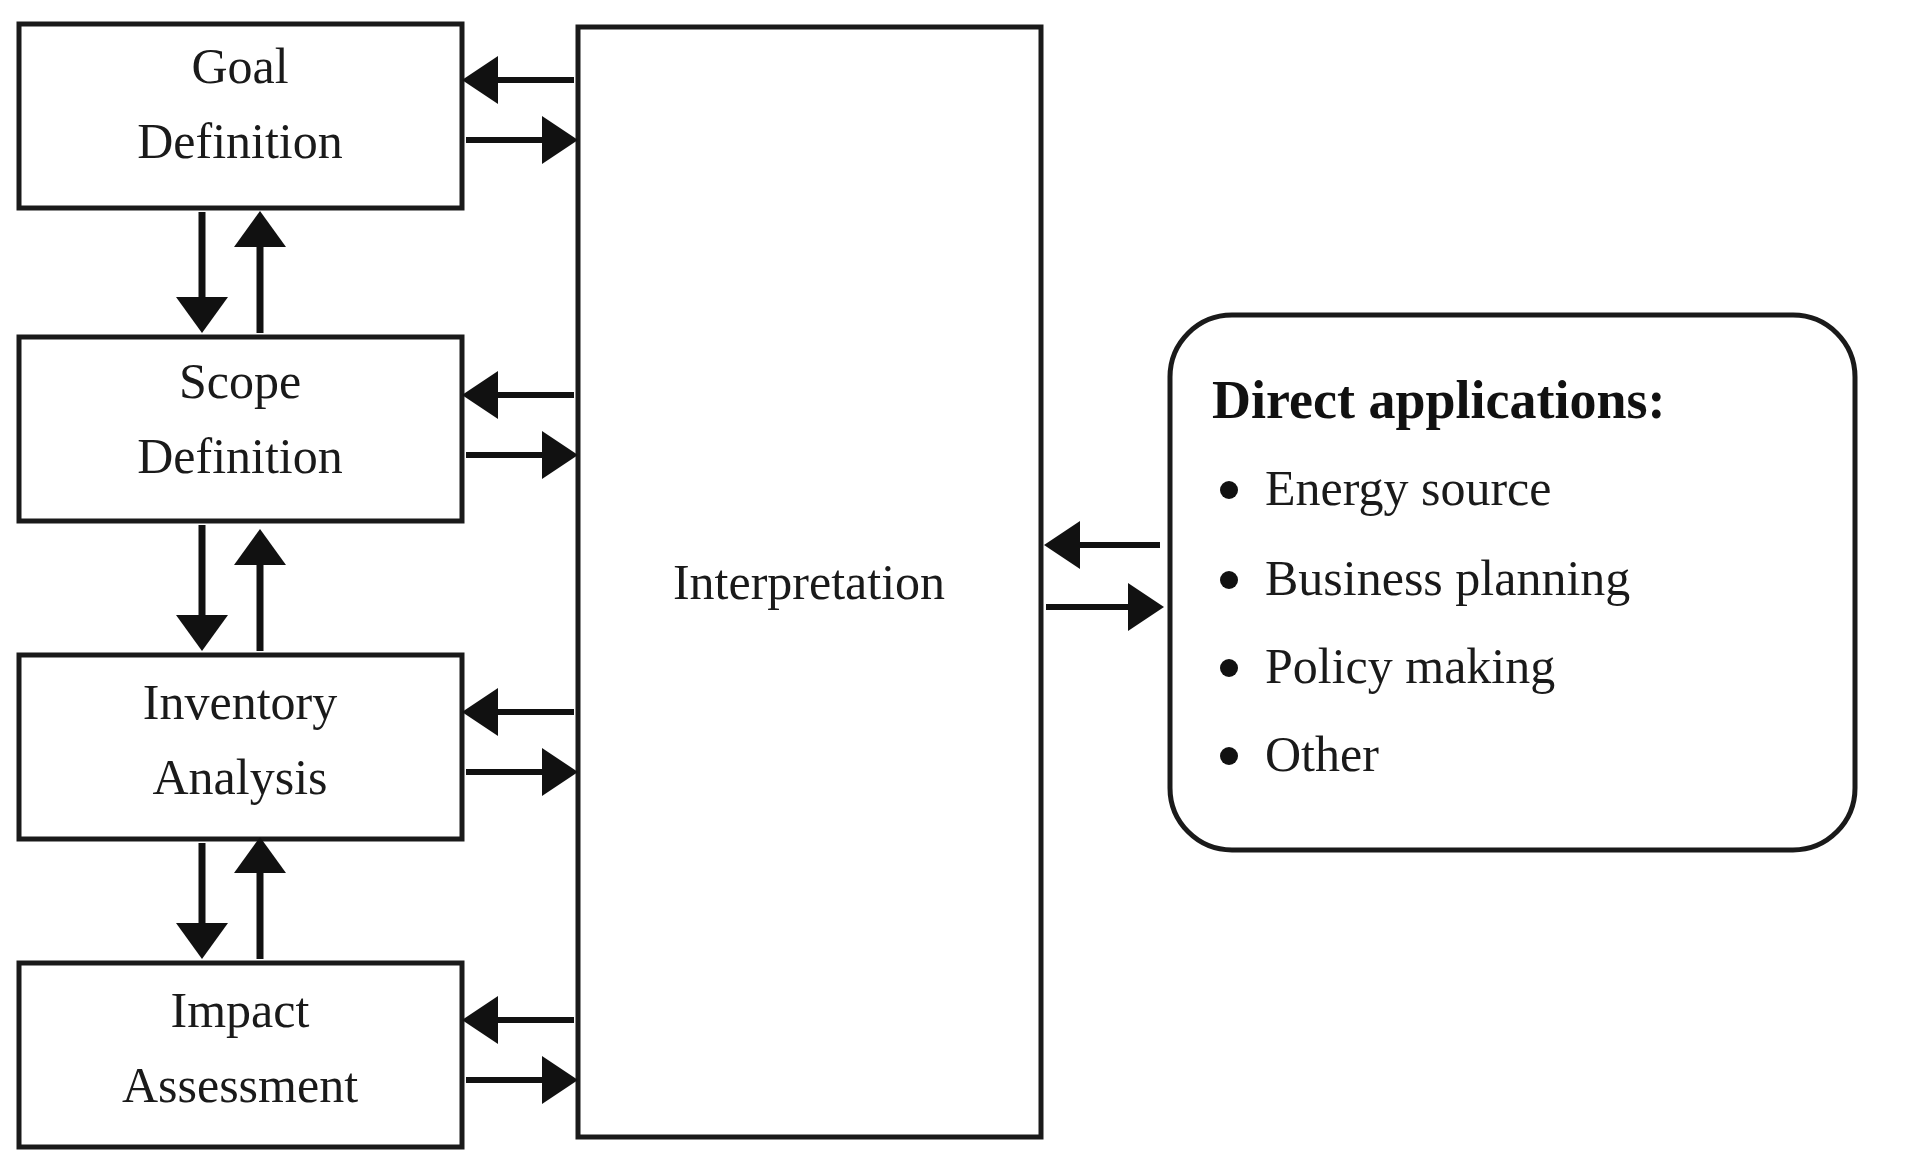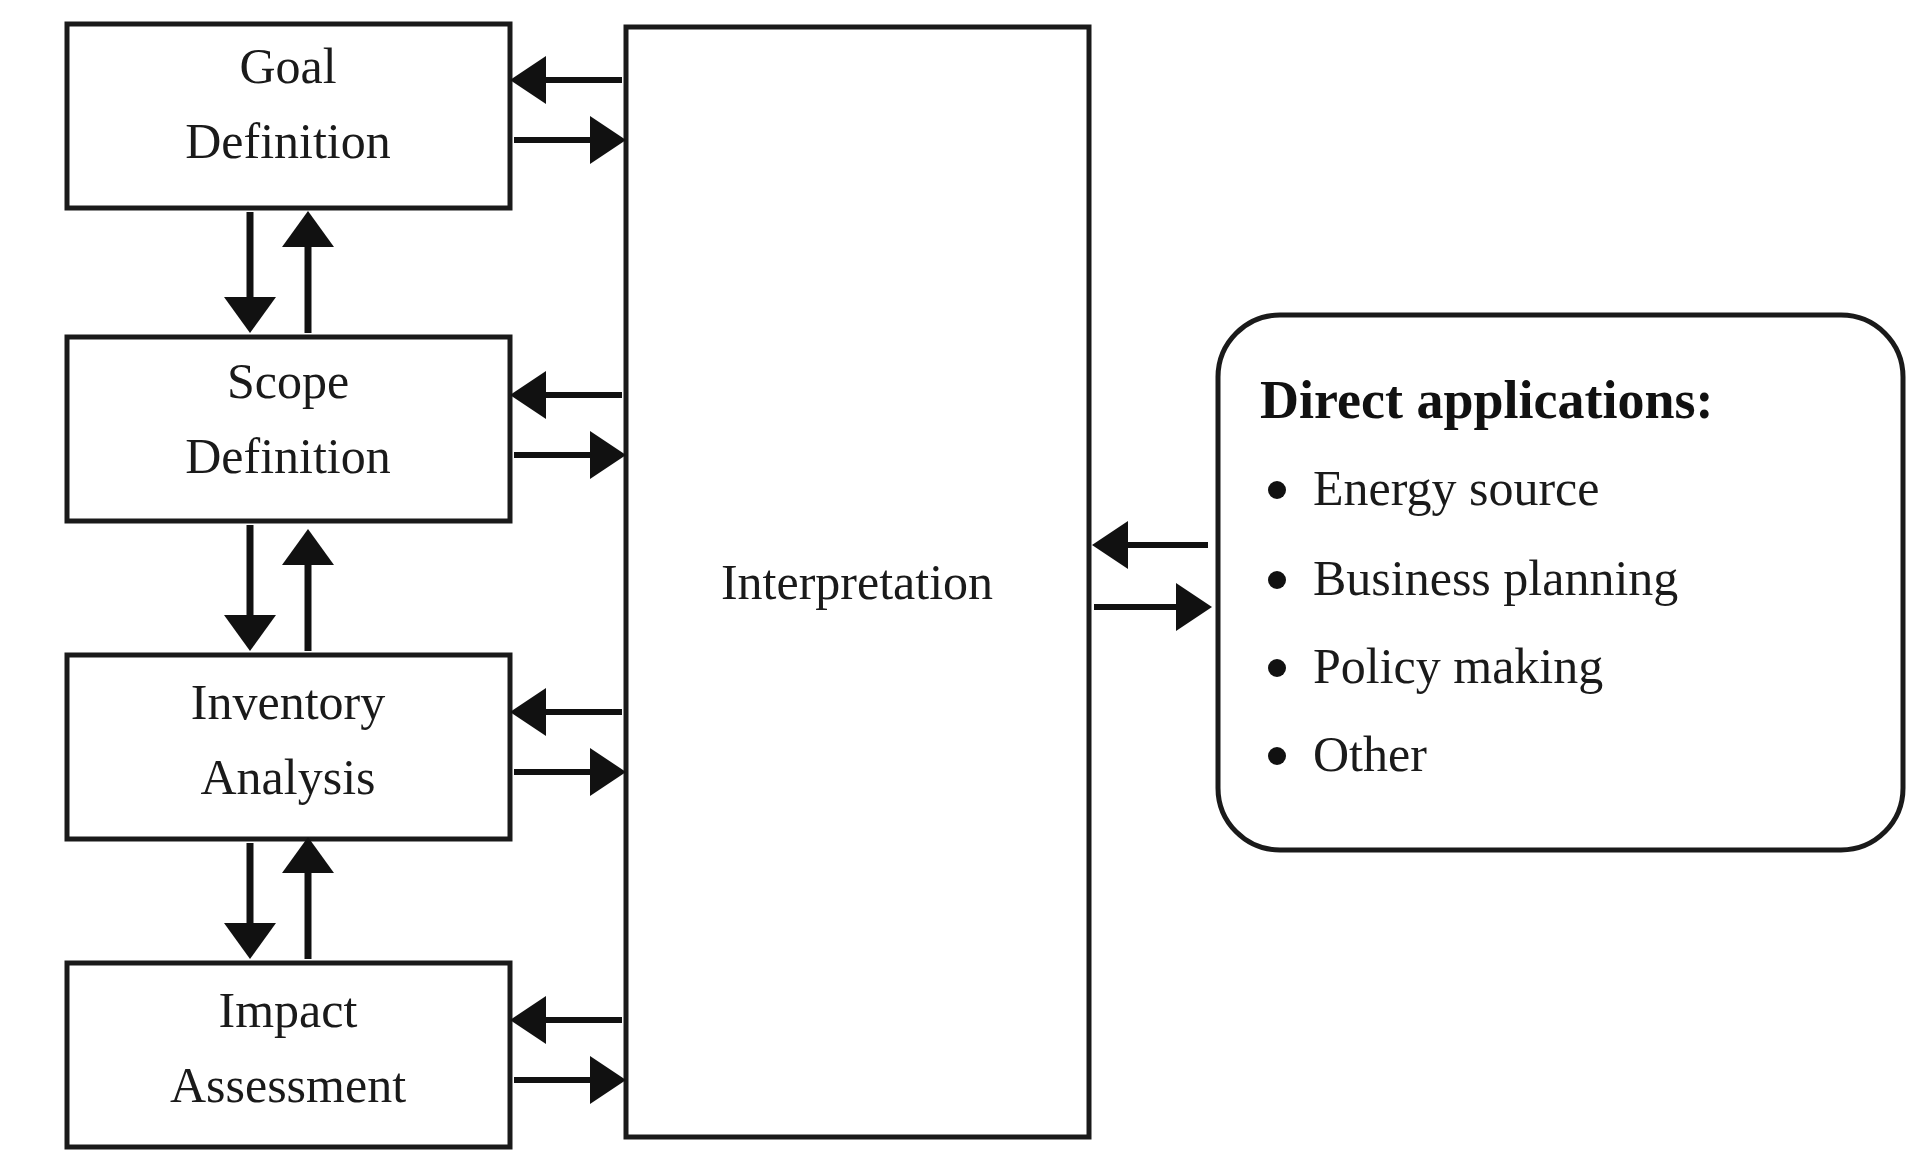--- a/index.html
+++ b/index.html
@@ -11,21 +11,20 @@
     width: 1915px;
     height: 1168px;
     font-family: "Liberation Serif", "DejaVu Serif", serif;
     overflow: hidden;
   }
   #diagram-root {
     position: relative;
     width: 1623px;
     height: 1168px;
     background: #ffffff;
-    margin-left: 48px;
   }
   svg#diagram-canvas {
     position: absolute;
     top: 0;
     left: 0;
     width: 1915px;
     height: 1168px;
   }
   .box-rect {
     fill: #ffffff;

